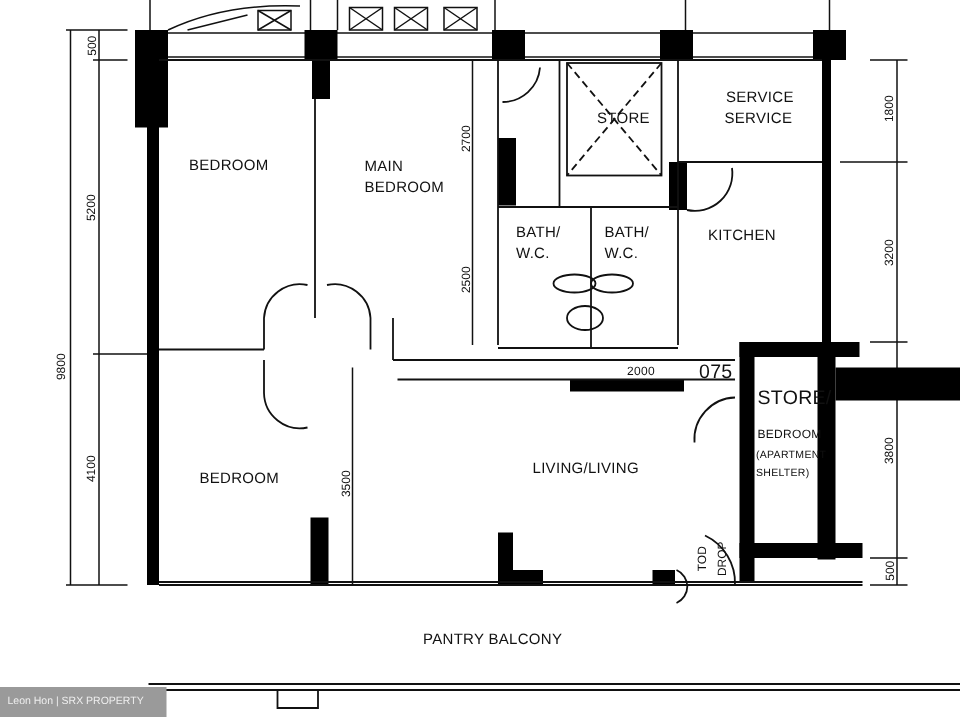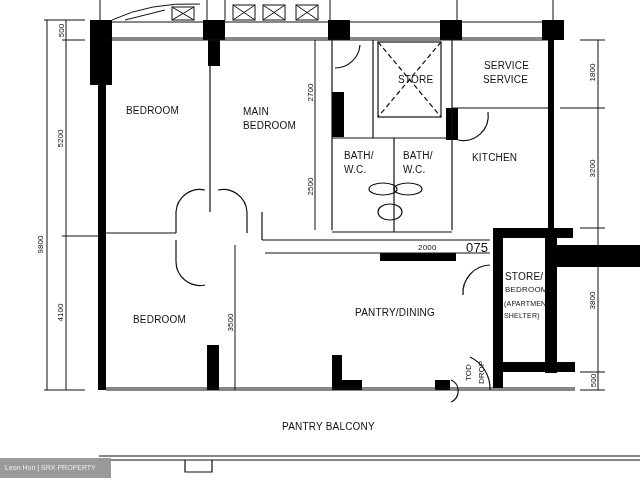--- a/index.html
+++ b/index.html
@@ -126,22 +126,22 @@
 <div class="lbl" style="left:243px;top:120px">BEDROOM</div>
 <div class="lbl" style="left:398px;top:74px">STORE</div>
 <div class="lbl" style="left:484px;top:60px">SERVICE</div>
 <div class="lbl" style="left:483px;top:74px">SERVICE</div>
 <div class="lbl" style="left:344px;top:150px">BATH/</div>
 <div class="lbl" style="left:344px;top:164px">W.C.</div>
 <div class="lbl" style="left:403px;top:150px">BATH/</div>
 <div class="lbl" style="left:403px;top:164px">W.C.</div>
 <div class="lbl" style="left:472px;top:152px">KITCHEN</div>
 <div class="lbl" style="left:133px;top:314px">BEDROOM</div>
-<div class="lbl" style="left:355px;top:307px">PANTRY/DINING</div>
-<div class="lbl" style="left:505px;top:271px;font-size:10px">STORE/</div>
+<div class="lbl" style="left:355px;top:307px">LIVING/LIVING</div>
+<div class="lbl" style="left:505px;top:259px;font-size:13px">STORE/</div>
 <div class="lbl" style="left:505px;top:284px;font-size:8px">BEDROOM</div>
 <div class="lbl" style="left:504px;top:298px;font-size:7px">(APARTMENT</div>
 <div class="lbl" style="left:504px;top:310px;font-size:7px">SHELTER)</div>
 <div class="dim" style="left:460px;top:368px;font-size:8px">TOD</div>
 <div class="dim" style="left:470px;top:368px;font-size:8px">DROP</div>
 <div class="lbl" style="left:282px;top:421px">PANTRY BALCONY</div>
 
 <div class="dim" style="left:32px;top:240px">9800</div>
 <div class="dim" style="left:55px;top:26px">500</div>
 <div class="dim" style="left:52px;top:134px">5200</div>

